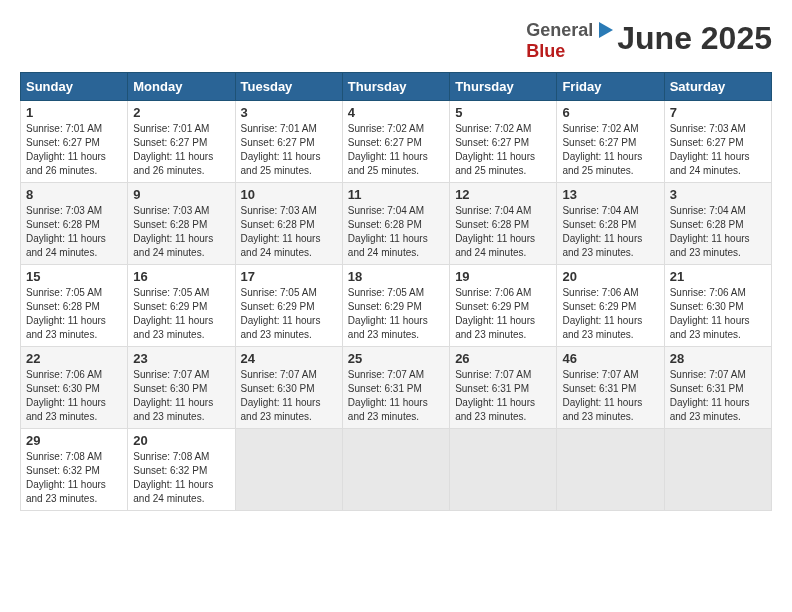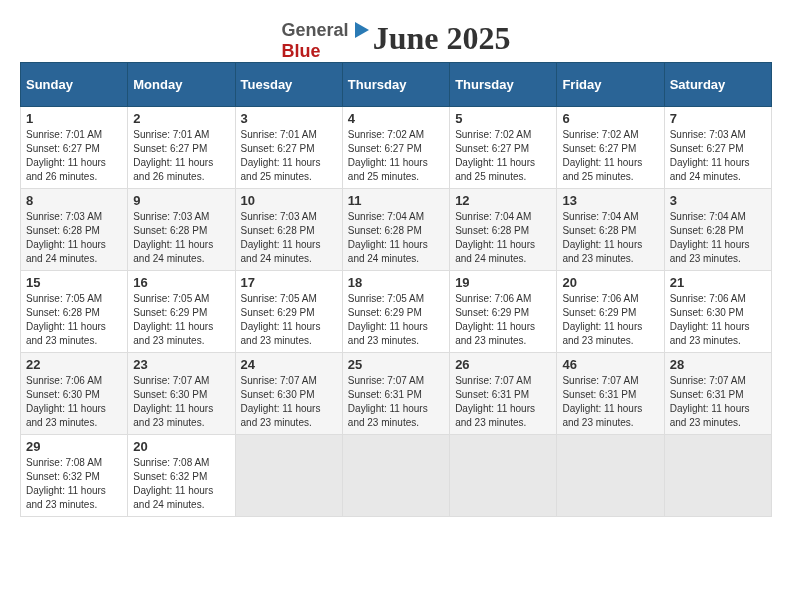--- a/index.html
+++ b/index.html
@@ -5,46 +5,46 @@
     * { box-sizing: border-box; margin: 0; padding: 0; }
     body {
       font-family: Arial, sans-serif;
       background: #fff;
       width: 792px;
       min-height: 612px;
       padding: 20px;
     }
     .header {
       display: flex;
-      justify-content: center;
+      justify-content: flex-end;
       align-items: flex-start;
+      margin-bottom: 10px;
     }
     .title-block {
       text-align: right;
-      font-family: Liberation Serif, serif;
     }
     .month-year {
       font-size: 32px;
       font-weight: bold;
       color: #333;
     }
     .location {
       font-size: 14px;
       color: #333;
     }
     .calendar {
       width: 100%;
       border-collapse: collapse;
       border: 1px solid #ccc;
     }
     .calendar th {
       background-color: #2a6496;
       color: #fff;
       text-align: left;
-      padding: 14px 5px;
+      padding: 6px 5px;
       font-size: 13px;
       font-weight: bold;
       border: 1px solid #1e5276;
     }
     .calendar td {
       vertical-align: top;
       padding: 4px 5px;
       border: 1px solid #ddd;
       width: 107px;
       min-height: 80px;

